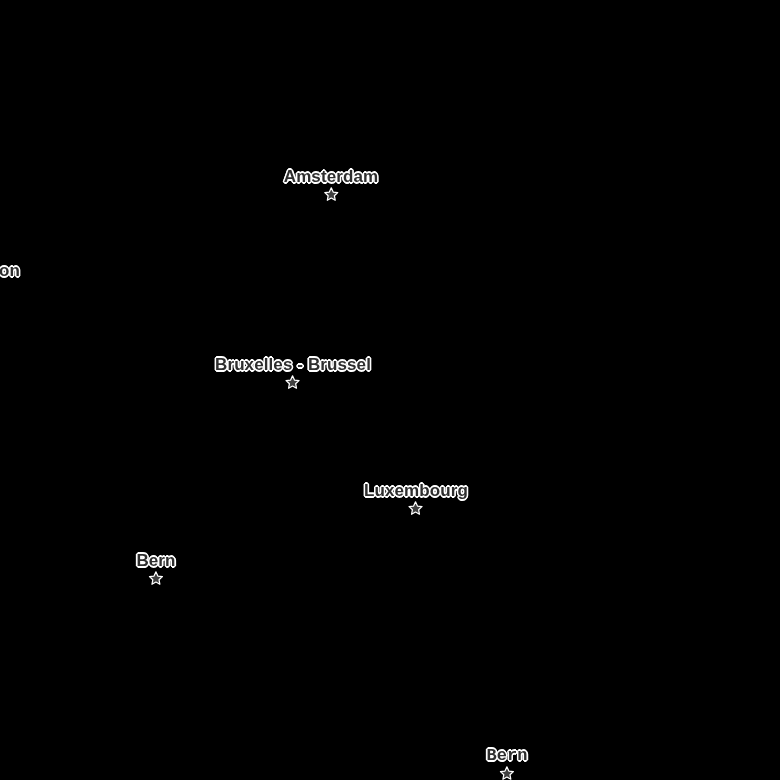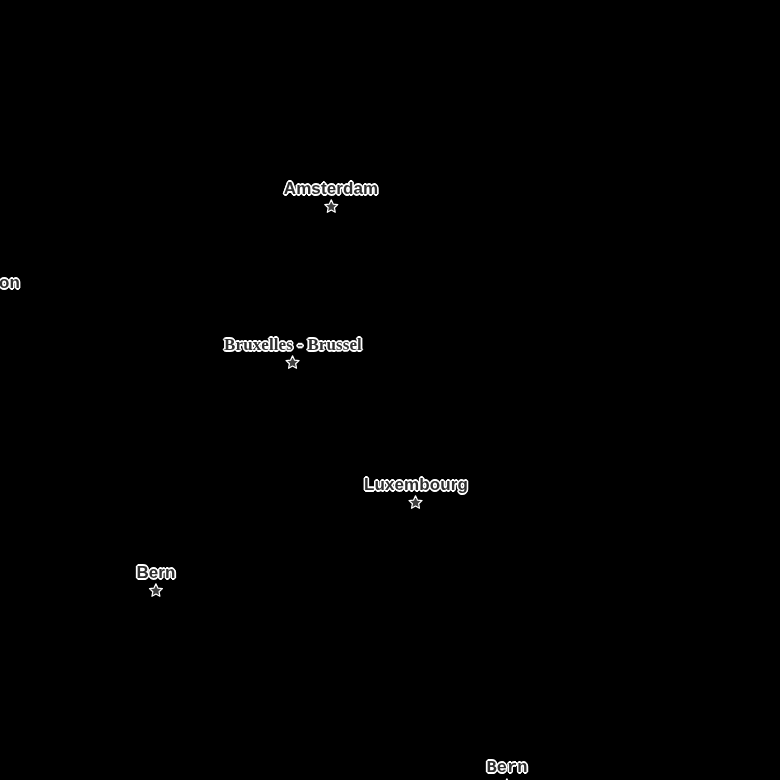--- a/index.html
+++ b/index.html
@@ -31,21 +31,20 @@
     font-size: 17px;
     line-height: 18px;
     letter-spacing: 0.1px;
     white-space: nowrap;
     color: var(--label-color, #2e2e2e);
     text-shadow:
       -1px -1px 0 #fff,  0 -1px 0 #fff,  1px -1px 0 #fff,
       -1px  0   0 #fff,                  1px  0   0 #fff,
       -1px  1px 0 #fff,  0  1px 0 #fff,  1px  1px 0 #fff,
       -1.6px 0 0 #fff, 1.6px 0 0 #fff, 0 -1.6px 0 #fff, 0 1.6px 0 #fff;
-    margin-top: 12px;
   }
   .star-icon {
     display: block;
     margin-top: 0.5px;
   }
 </style>
 </head>
 <body>
 
 <div id="map-canvas" style="--bg-color: #000000; --label-color: #2e2e2e;">
@@ -54,28 +53,28 @@
     <span class="city-label">on</span>
   </div>
 
   <div class="city" style="left:331px; top:168px;">
     <span class="city-label">Amsterdam</span>
     <svg class="star-icon" width="15" height="14" viewBox="0 0 24 22.6">
       <polygon points="12,1.3 15.1,8.1 22.5,9 17,14.1 18.4,21.4 12,17.8 5.6,21.4 7,14.1 1.5,9 8.9,8.1" fill="#414141" stroke="#ffffff" stroke-width="2" stroke-linejoin="round"></polygon>
     </svg>
   </div>
 
-  <div class="city" style="left:293px; top:324px;font-family:Liberation Serif, serif;">
+  <div class="city" style="left:293px; top:356px;">
     <span class="city-label">Bruxelles - Brussel</span>
     <svg class="star-icon" width="15" height="14" viewBox="0 0 24 22.6">
       <polygon points="12,1.3 15.1,8.1 22.5,9 17,14.1 18.4,21.4 12,17.8 5.6,21.4 7,14.1 1.5,9 8.9,8.1" fill="#414141" stroke="#ffffff" stroke-width="2" stroke-linejoin="round"></polygon>
     </svg>
   </div>
 
-  <div class="city" style="left:416px; top:464px;align-items:center;">
+  <div class="city" style="left:416px; top:482px;align-items:center;">
     <span class="city-label">Luxembourg</span>
     <svg class="star-icon" width="15" height="14" viewBox="0 0 24 22.6">
       <polygon points="12,1.3 15.1,8.1 22.5,9 17,14.1 18.4,21.4 12,17.8 5.6,21.4 7,14.1 1.5,9 8.9,8.1" fill="#414141" stroke="#ffffff" stroke-width="2" stroke-linejoin="round"></polygon>
     </svg>
   </div>
 
   <div class="city" style="left:156px; top:552px;">
     <span class="city-label">Bern</span>
     <svg class="star-icon" width="15" height="14" viewBox="0 0 24 22.6">
       <polygon points="12,1.3 15.1,8.1 22.5,9 17,14.1 18.4,21.4 12,17.8 5.6,21.4 7,14.1 1.5,9 8.9,8.1" fill="#414141" stroke="#ffffff" stroke-width="2" stroke-linejoin="round"></polygon>

